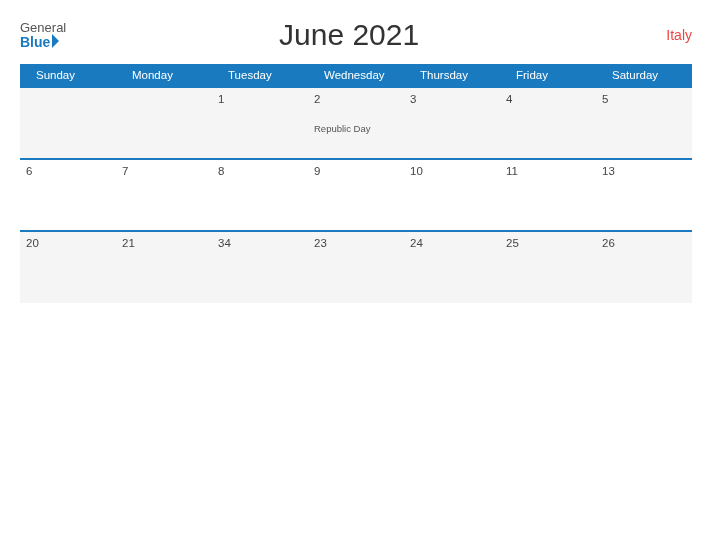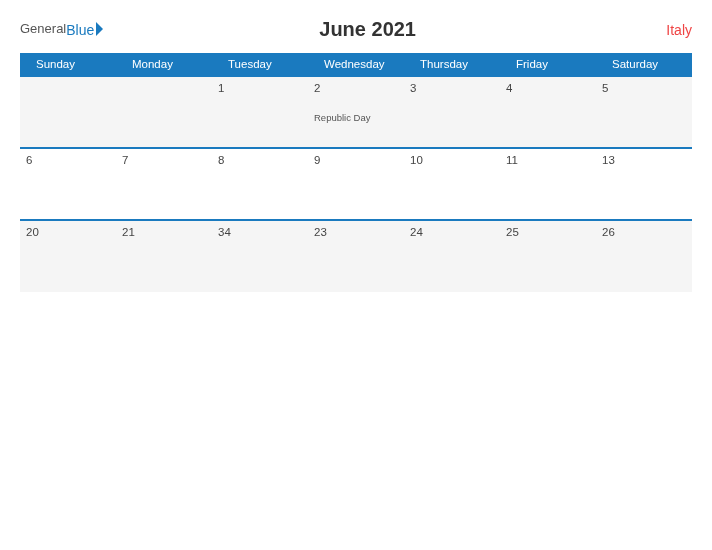--- a/index.html
+++ b/index.html
@@ -17,48 +17,48 @@
       padding: 18px 20px 10px 20px;
     }
     .header {
       display: flex;
       align-items: center;
       justify-content: space-between;
       margin-bottom: 12px;
     }
     .logo {
       display: flex;
-      flex-direction: row;
+      flex-direction: column;
       align-items: flex-start;
       line-height: 1;
     }
     .logo-general {
       font-size: 13px;
       color: #555;
       font-weight: normal;
     }
     .logo-blue {
       font-size: 14px;
       color: #1a7abf;
-      font-weight: normal;
+      font-weight: bold;
       display: flex;
       align-items: center;
     }
     .logo-triangle {
       width: 0;
       height: 0;
       border-left: 7px solid #1a7abf;
       border-top: 7px solid transparent;
       border-bottom: 7px solid transparent;
       margin-left: 2px;
       margin-bottom: 1px;
     }
     .calendar-title {
-      font-size: 20px;
-      font-weight: bold;
+      font-size: 30px;
+      font-weight: normal;
       color: #333;
       text-align: center;
       flex: 1;
     }
     .country-label {
       font-size: 14px;
       color: #ef4444;
       min-width: 60px;
       text-align: right;
     }

